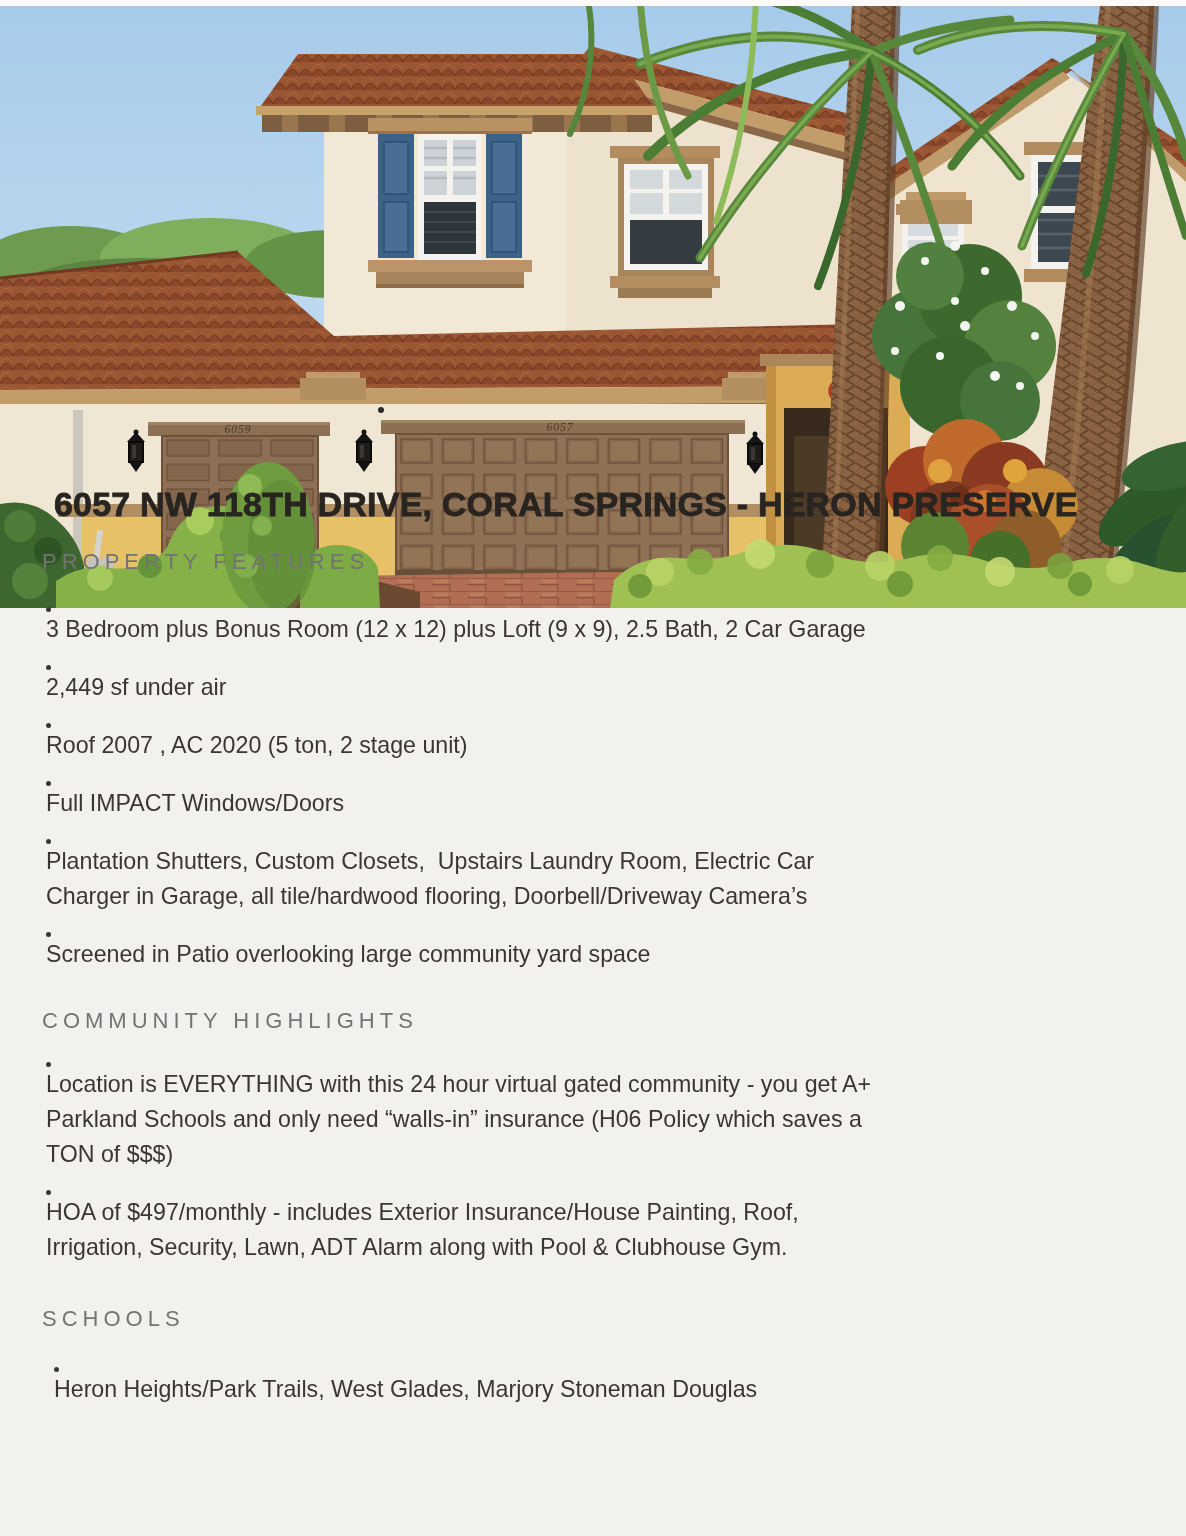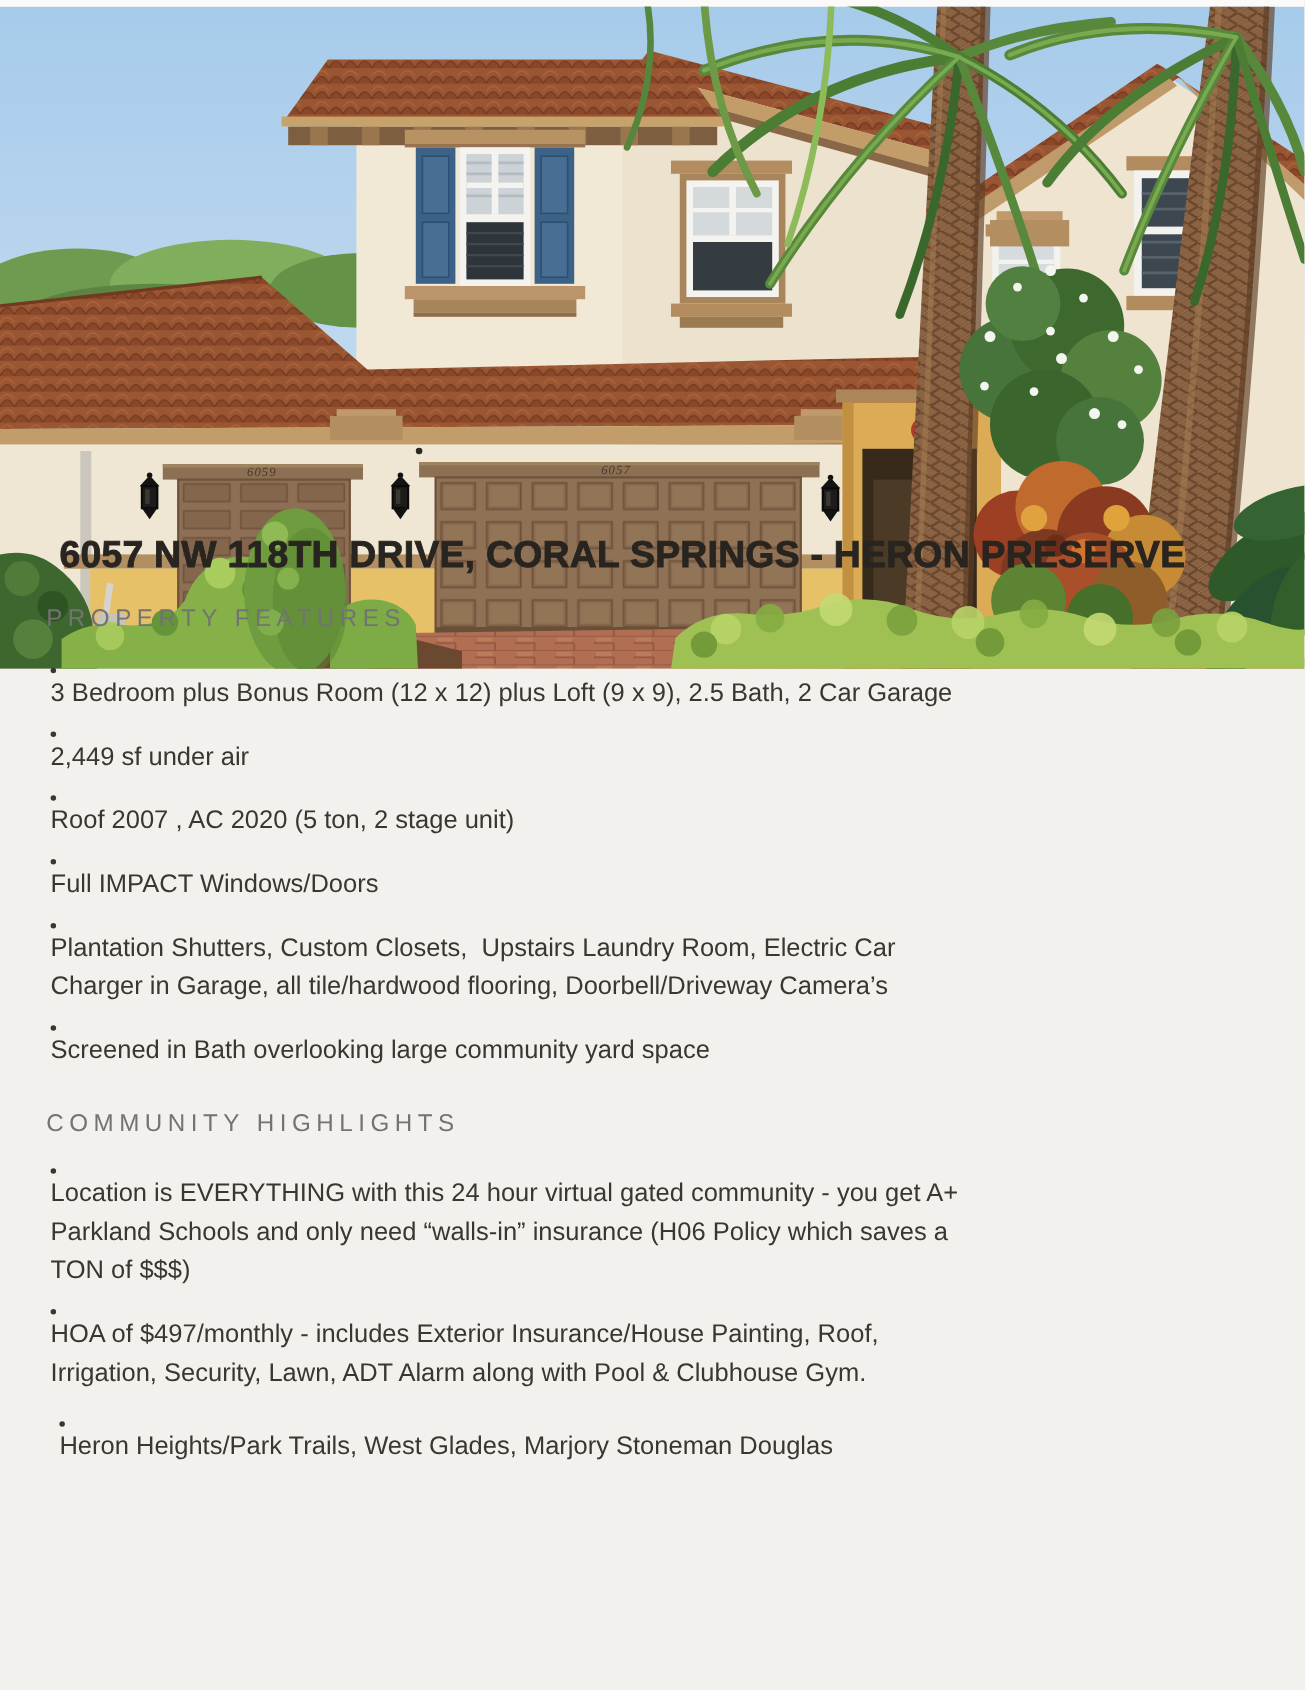--- a/index.html
+++ b/index.html
@@ -399,21 +399,21 @@
             <span class="dot"></span>
             <span class="li-text">Full IMPACT Windows/Doors</span>
           </li>
         <li>
             <span class="dot"></span>
             <span class="li-text">Plantation Shutters, Custom Closets,  Upstairs Laundry Room, Electric Car
 Charger in Garage, all tile/hardwood flooring, Doorbell/Driveway Camera’s</span>
           </li>
         <li>
             <span class="dot"></span>
-            <span class="li-text">Screened in Bath overlooking large community yard space</span>
+            <span class="li-text">Screened in Patio overlooking large community yard space</span>
           </li>
       </ul>
     </section>
 
     <section>
       <h2 class="section-heading h-community">COMMUNITY HIGHLIGHTS</h2>
       <ul class="bullets community">
         <li>
             <span class="dot"></span>
             <span class="li-text">Location is EVERYTHING with this 24 hour virtual gated community - you get A+
@@ -422,20 +422,21 @@
           </li>
         <li>
             <span class="dot"></span>
             <span class="li-text">HOA of $497/monthly - includes Exterior Insurance/House Painting, Roof,
 Irrigation, Security, Lawn, ADT Alarm along with Pool &amp; Clubhouse Gym.</span>
           </li>
       </ul>
     </section>
 
     <section>
+      <h2 class="section-heading h-schools">SCHOOLS</h2>
       <ul class="bullets schools">
         <li>
             <span class="dot"></span>
             <span class="li-text">Heron Heights/Park Trails, West Glades, Marjory Stoneman Douglas</span>
           </li>
       </ul>
     </section>
   </main>
 </div>
 

